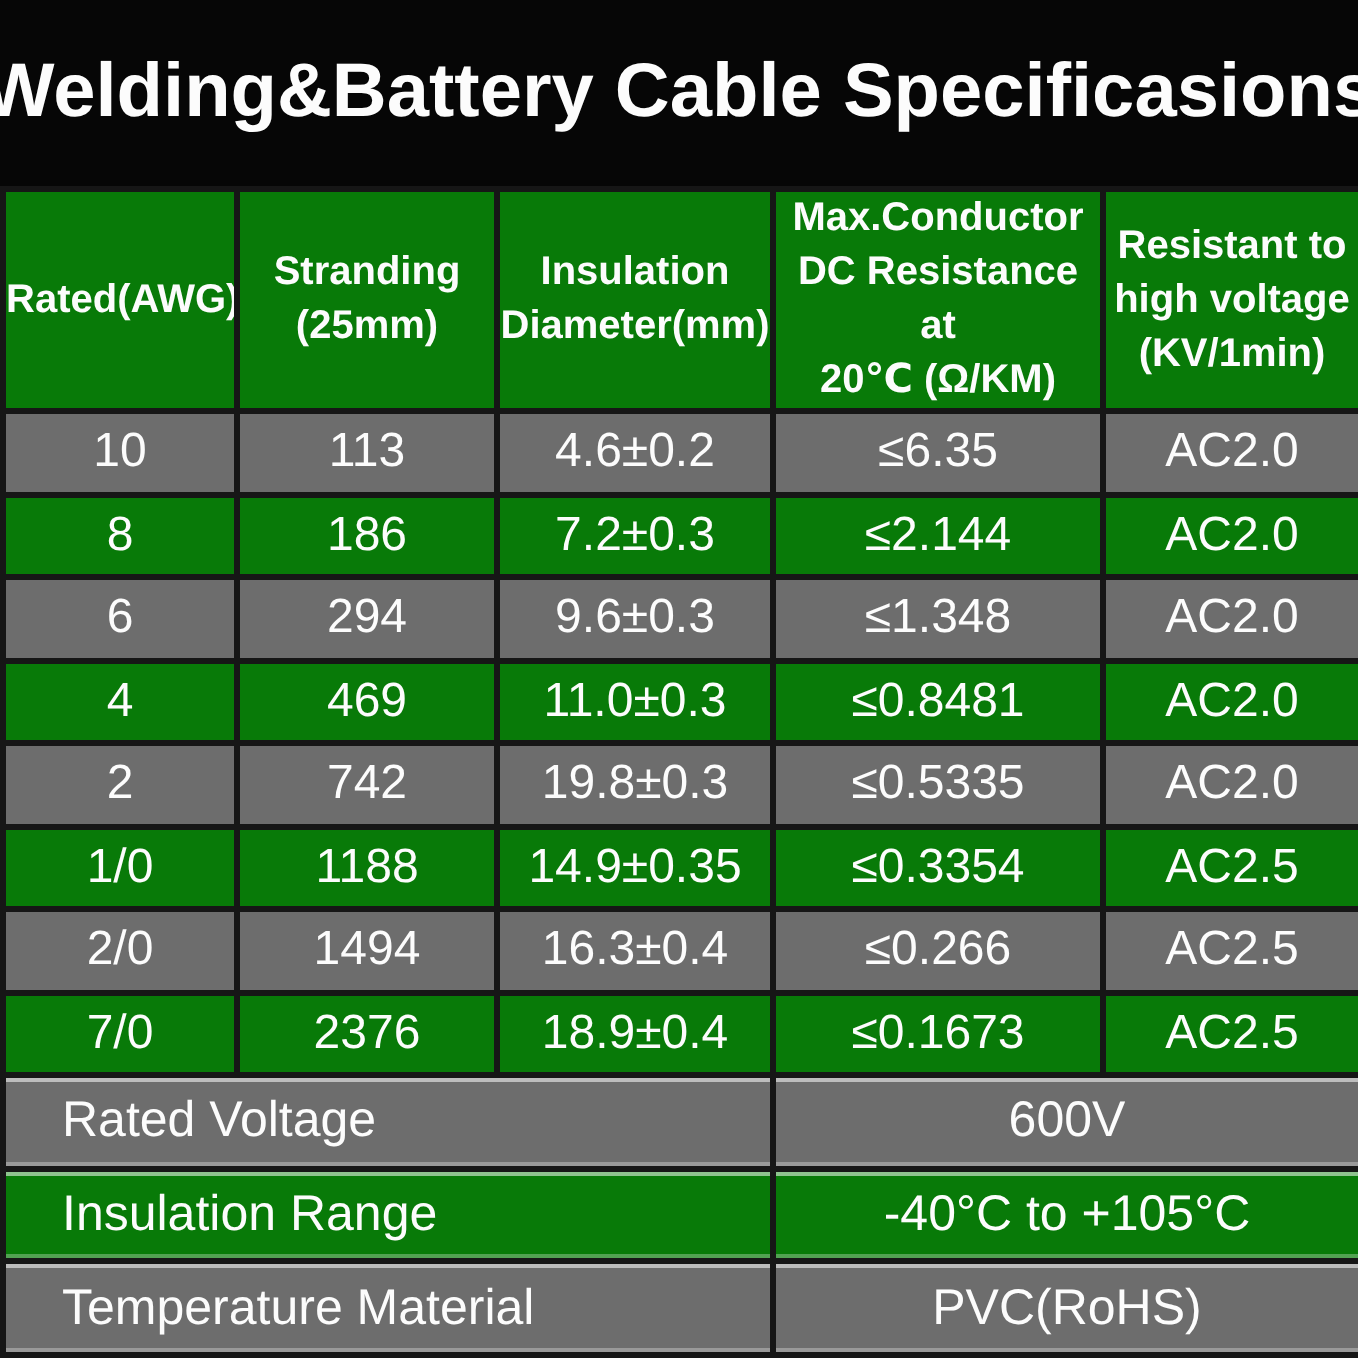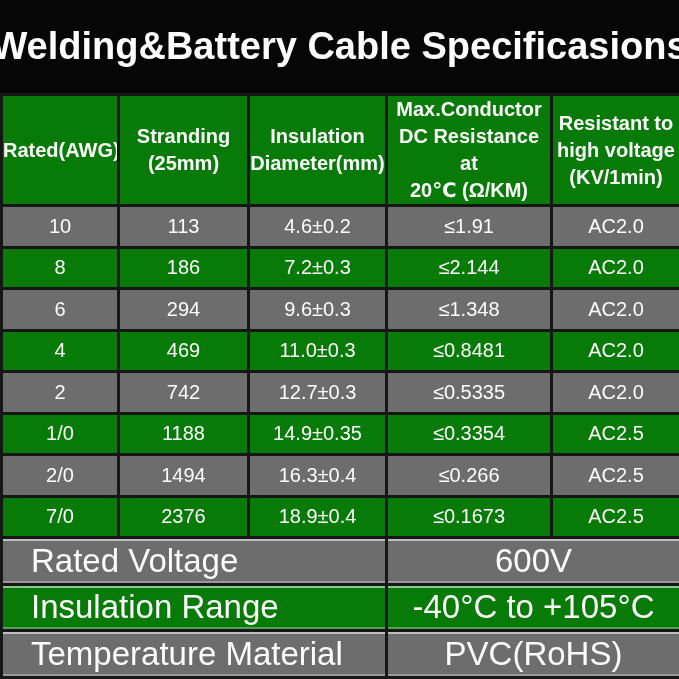--- a/index.html
+++ b/index.html
@@ -50,26 +50,26 @@
     font-weight: bold;
     line-height: 1.35;
     white-space: pre-line;
     color: var(--text, #fcfcfc);
   }
   
   tbody tr:nth-child(odd)  td { background: var(--gray, #6d6d6d); }
   tbody tr:nth-child(even) td { background: var(--green, #087a08); }
   tbody tr.data td {
     height: 38px;
-    font-size: 20px;
+    font-size: 24px;
     font-weight: normal;
   }
   tbody tr.foot td {
     height: 43px;
-    font-size: 33px;
+    font-size: 25px;
     box-shadow: inset 0 2px 0 rgba(255,255,255,0.55), inset 0 -2px 0 rgba(255,255,255,0.30);
   }
   tbody tr.foot td.f-label {
     text-align: left;
     padding-left: 28px;
   }
 </style>
 </head>
 <body>
 
@@ -100,21 +100,21 @@
         <th>Resistant to
 high voltage
 (KV/1min)</th>
       </tr>
     </thead>
     <tbody>
       <tr class="data">
         <td>10</td>
         <td>113</td>
         <td>4.6±0.2</td>
-        <td>≤1.91</td>
+        <td>≤6.35</td>
         <td>AC2.0</td>
       </tr>
       <tr class="data">
         <td>8</td>
         <td>186</td>
         <td>7.2±0.3</td>
         <td>≤2.144</td>
         <td>AC2.0</td>
       </tr>
       <tr class="data">
@@ -127,21 +127,21 @@
       <tr class="data">
         <td>4</td>
         <td>469</td>
         <td>11.0±0.3</td>
         <td>≤0.8481</td>
         <td>AC2.0</td>
       </tr>
       <tr class="data">
         <td>2</td>
         <td>742</td>
-        <td>12.7±0.3</td>
+        <td>19.8±0.3</td>
         <td>≤0.5335</td>
         <td>AC2.0</td>
       </tr>
       <tr class="data">
         <td>1/0</td>
         <td>1188</td>
         <td>14.9±0.35</td>
         <td>≤0.3354</td>
         <td>AC2.5</td>
       </tr>

